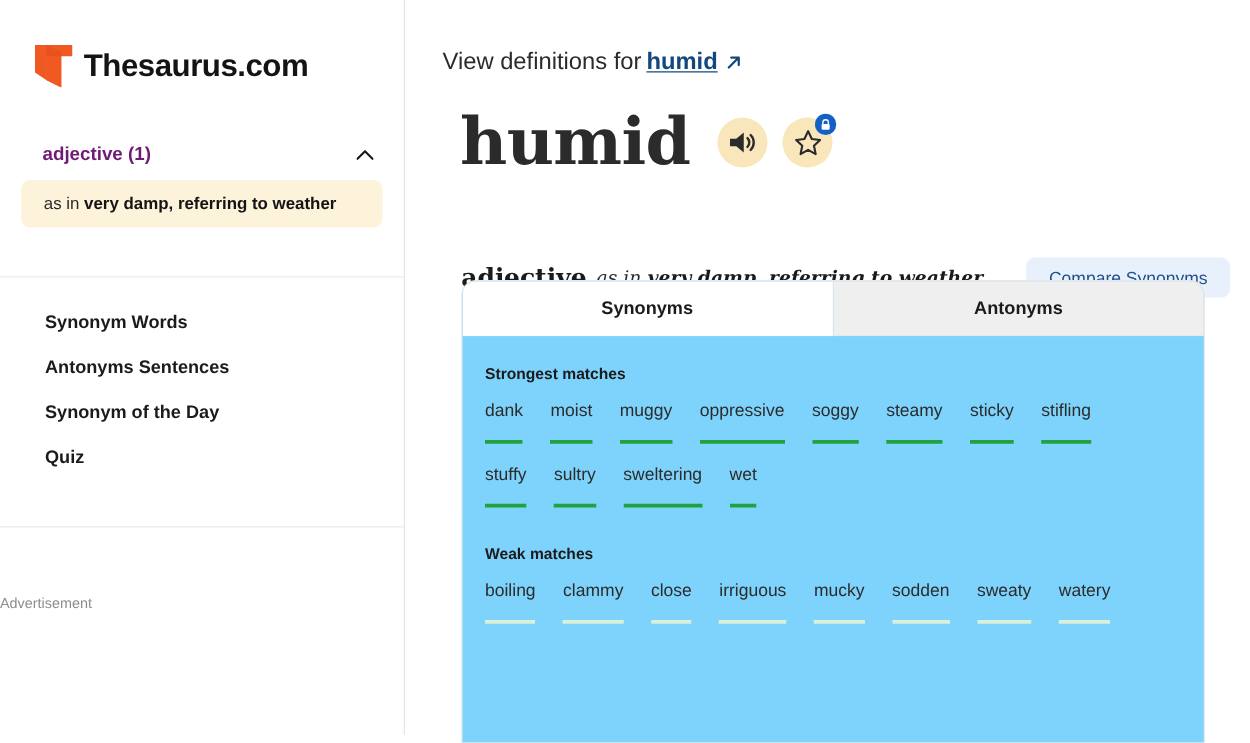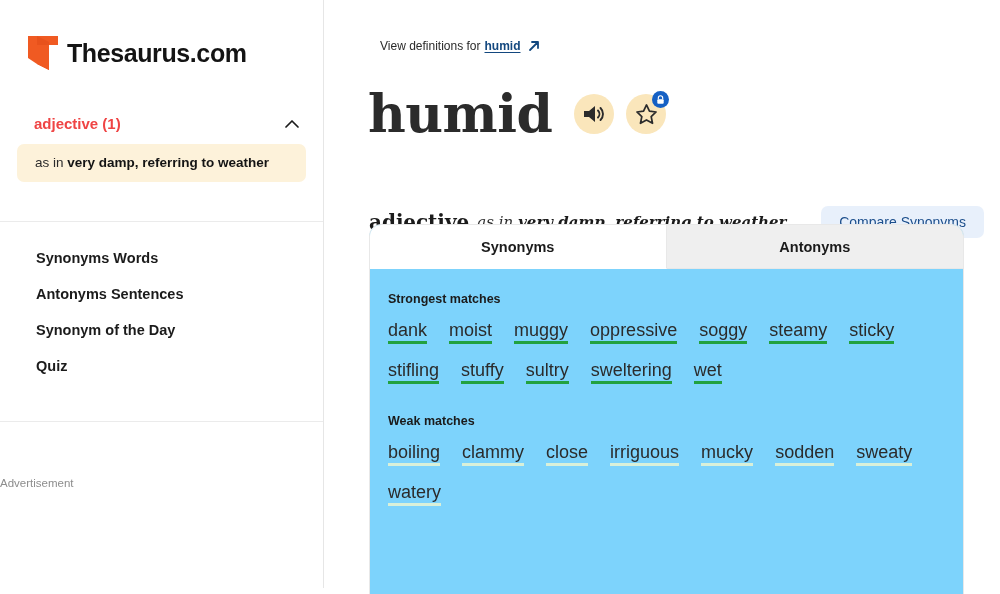--- a/index.html
+++ b/index.html
@@ -28,21 +28,21 @@
     font-size: 25px; font-weight: 700; color: #141414;
     letter-spacing: -0.4px; line-height: 1;
   }
 
   .pos-header {
     display: flex; align-items: center; justify-content: space-between;
     padding: 0 24px 0 34px;
     margin-top: 45px;
     cursor: pointer;
   }
-  .pos-title { font-size: 15px; font-weight: 700; color: #ef4444; }
+  .pos-title { font-size: 15px; font-weight: 700; color: #701a75; }
   .chev { width: 14px; height: 9px; flex: 0 0 auto; }
 
   .sense-item {
     margin: 12px 17px 0 17px;
     background: #fdf2da;
     border-radius: 7px;
     padding: 11px 17px 12px 18px;
     font-size: 13.5px;
     color: #2b2b2b;
     cursor: pointer;
@@ -63,22 +63,22 @@
 
   .ad-label {
     position: absolute; top: 477px; left: 0; width: 324px;
     text-align: left; font-size: 11.5px; color: #8d8d8d;
   }
 
   
   #main { position: absolute; left: 324px; top: 0; width: 676px; height: 594px; }
 
   .defs-line {
-    position: absolute; left: 56px; top: 39px;
-    font-size: 12px; color: #2b2b2b;
+    position: absolute; left: 30px; top: 39px;
+    font-size: 19px; color: #2b2b2b;
     display: flex; align-items: center;
   }
   .defs-link {
     color: #13487f; font-weight: 700; text-decoration: underline;
     text-underline-offset: 2px; margin-left: 4px; cursor: pointer;
   }
   .ext-arrow { margin-left: 6px; width: 14px; height: 14px; }
 
   .headword-row {
     position: absolute; left: 44px; top: 88px;
@@ -157,24 +157,24 @@
     border-bottom: 1px solid #e8e8e8;
   }
 
   .card-body { padding: 23px 24px 0 18px; }
   .group-title {
     font-size: 12.5px; font-weight: 700; color: #1b1b1b;
     margin-bottom: 14px;
   }
   .word-row { display: flex; flex-wrap: wrap; }
   .word {
-    font-size: 18px; color: #2b2b2b;
+    font-size: 14px; color: #2b2b2b;
     margin: 0 22px 16px 0;
     cursor: pointer;
-    padding-bottom: 0;
+    padding-bottom: 16px;
     white-space: nowrap;
   }
   .word.strong { border-bottom: 3px solid #22a13f; }
   .word.weak  { border-bottom: 3px solid #d9f0d9; }
   .group-weak { margin-top: 14px; }
 </style>
 </head>
 <body>
 
 <div id="app">
@@ -198,21 +198,21 @@
       </svg>
     </div>
 
     <div class="sense-item">
       <span>as in </span><b>very damp, referring to weather</b>
     </div>
 
     <div class="divider div-1"></div>
 
     <div class="nav-list">
-      <div class="nav-item">Synonyms Words</div>
+      <div class="nav-item">Synonym Words</div>
       <div class="nav-item">Antonyms Sentences</div>
       <div class="nav-item">Synonym of the Day</div>
       <div class="nav-item">Quiz</div>
     </div>
 
     <div class="divider div-2"></div>
 
     <div class="ad-label">Advertisement</div>
   </div>
 

